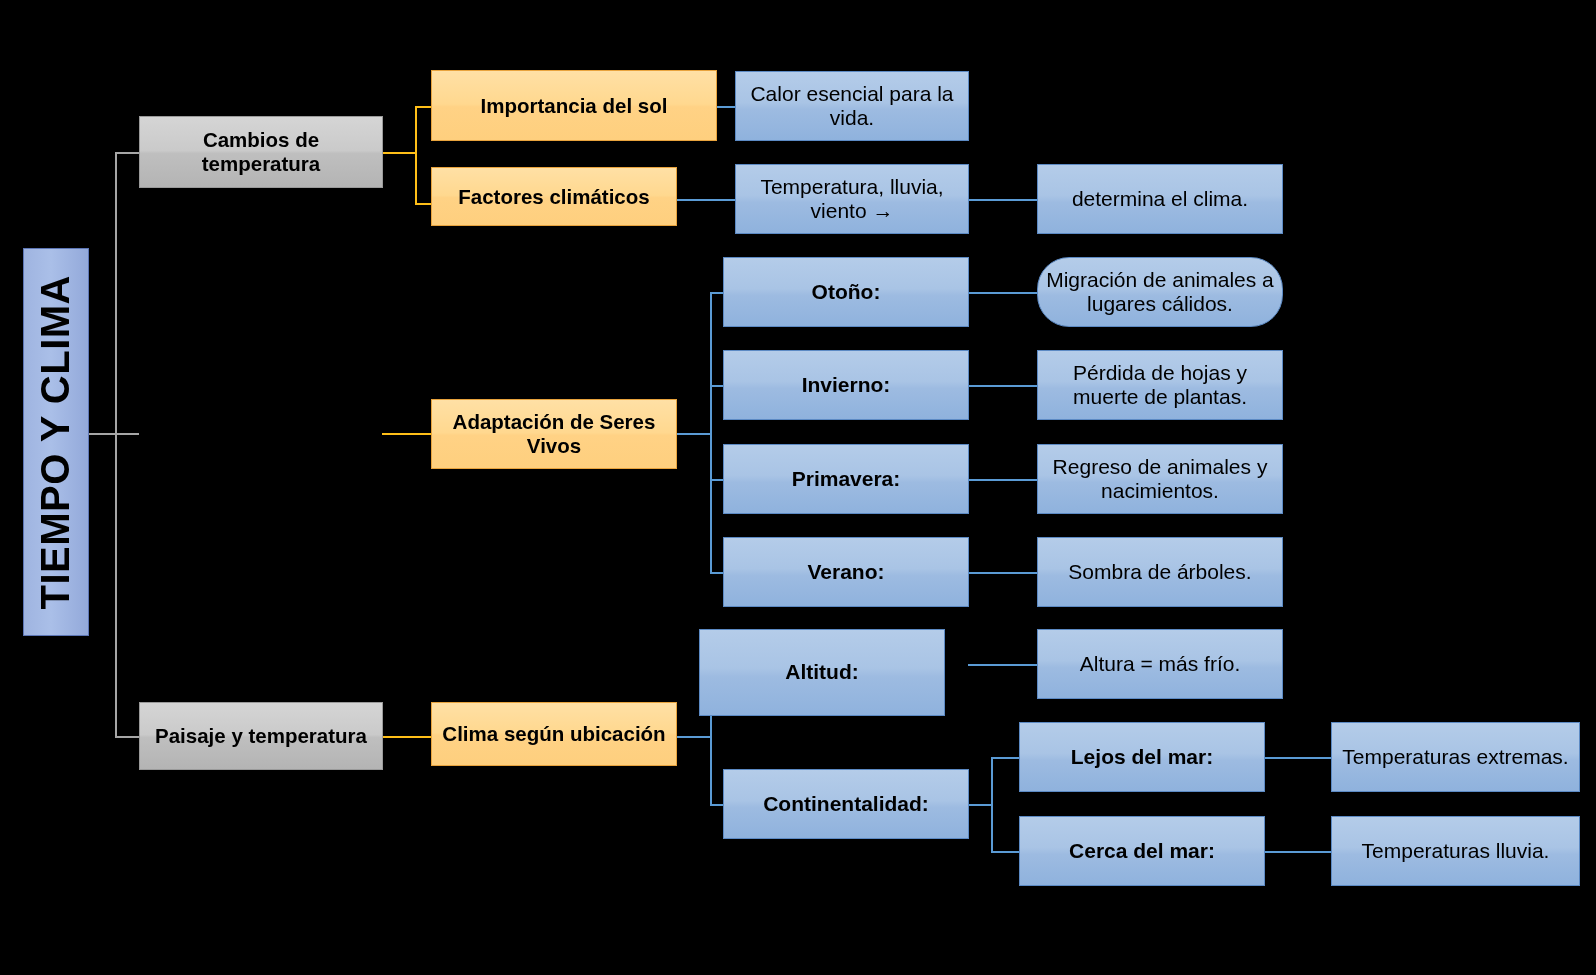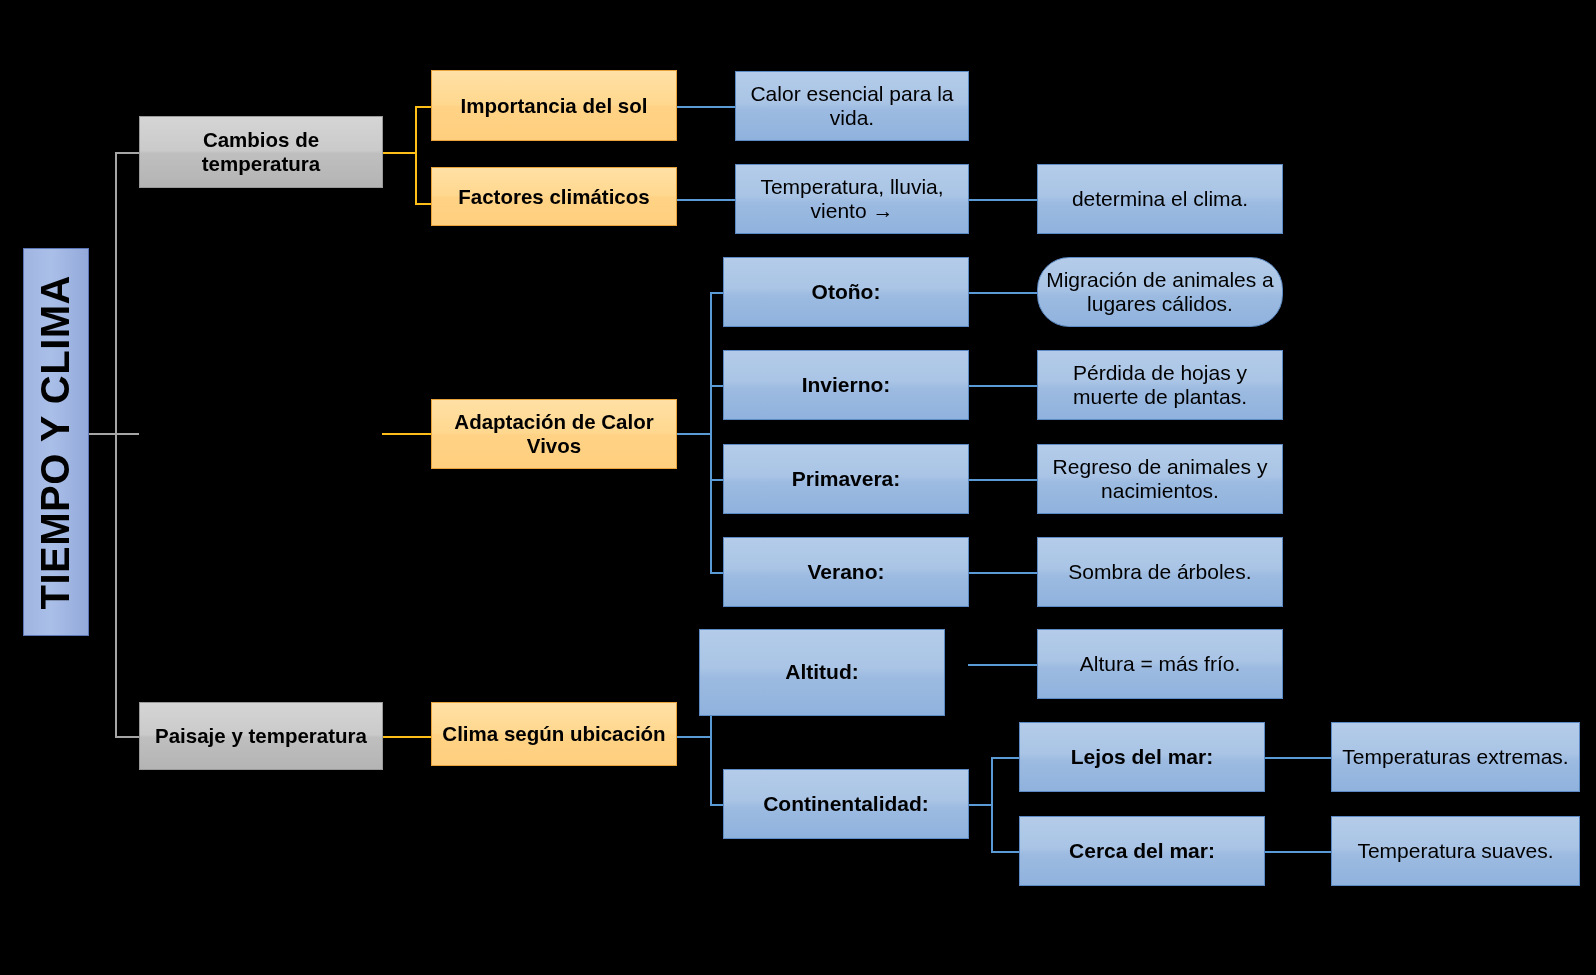--- a/index.html
+++ b/index.html
@@ -138,30 +138,30 @@
 
   <div class="node node-gray" style="left:139px; top:116px; width:244px; height:72px;">
     <span class="txt">Cambios de temperatura</span>
   </div>
 
 
   <div class="node node-gray" style="left:139px; top:702px; width:244px; height:68px;">
     <span class="txt">Paisaje y temperatura</span>
   </div>
 
-  <div class="node node-orange" style="left:431px; top:70px; width:246px; height:71px;">
+  <div class="node node-orange" style="left:431px; top:70px; width:286px; height:71px;">
     <span class="txt">Importancia del sol</span>
   </div>
 
   <div class="node node-orange" style="left:431px; top:167px; width:246px; height:59px;">
     <span class="txt">Factores climáticos</span>
   </div>
 
   <div class="node node-orange" style="left:431px; top:399px; width:246px; height:70px;">
-    <span class="txt">Adaptación de Calor Vivos</span>
+    <span class="txt">Adaptación de Seres Vivos</span>
   </div>
 
   <div class="node node-orange" style="left:431px; top:702px; width:246px; height:64px;">
     <span class="txt">Clima según ubicación</span>
   </div>
 
   <div class="node node-blue" style="left:735px; top:71px; width:234px; height:70px;">
     <span class="txt">Calor esencial para la vida.</span>
   </div>
 
@@ -223,16 +223,16 @@
 
   <div class="node node-blue bold" style="left:1019px; top:816px; width:246px; height:70px;">
     <span class="txt">Cerca del mar:</span>
   </div>
 
   <div class="node node-blue" style="left:1331px; top:722px; width:249px; height:70px;">
     <span class="txt">Temperaturas extremas.</span>
   </div>
 
   <div class="node node-blue" style="left:1331px; top:816px; width:249px; height:70px;">
-    <span class="txt">Temperatura suaves.</span>
+    <span class="txt">Temperaturas lluvia.</span>
   </div>
 
 </div>
 
 </body></html>

